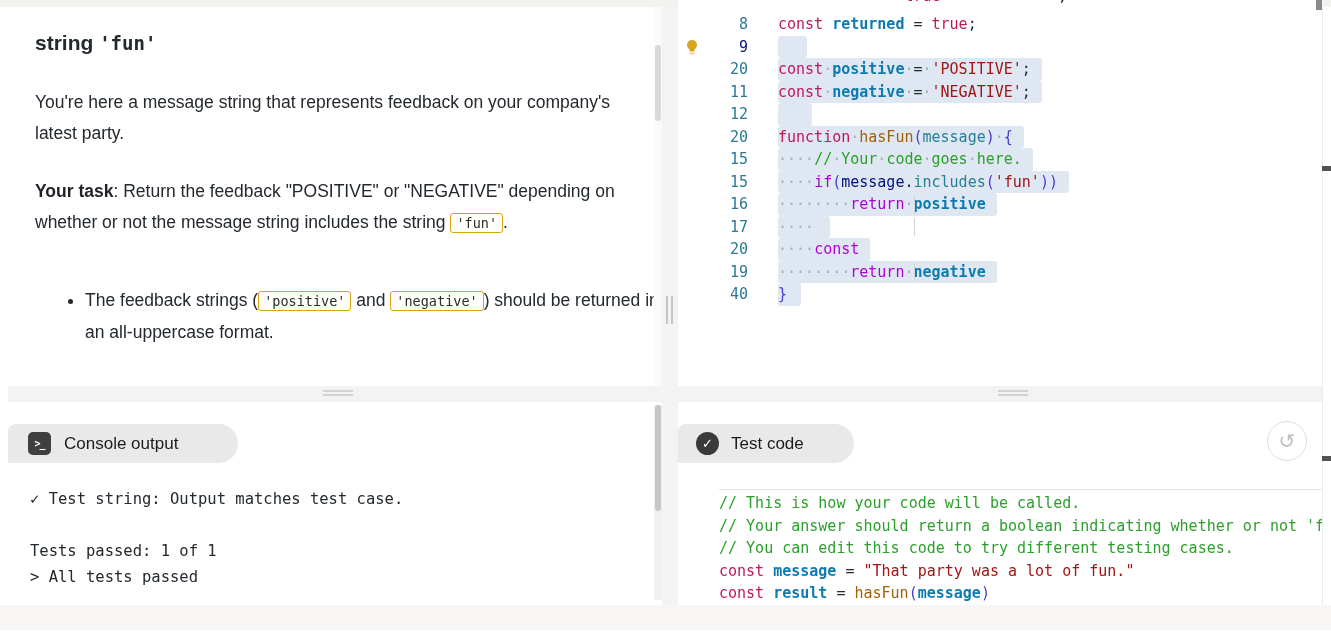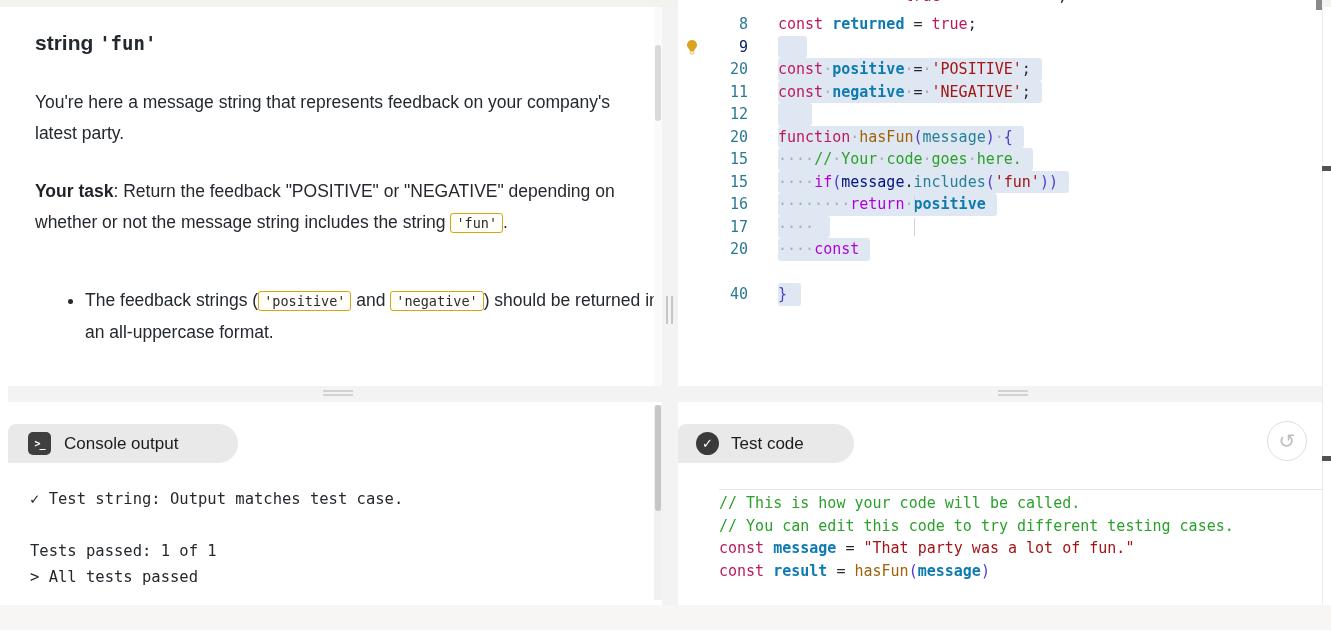--- a/index.html
+++ b/index.html
@@ -165,20 +165,24 @@
           <div class="code"><span class="sel"><span class="tok tok-ws">········</span><span class="tok tok-ctrl">return</span><span class="tok tok-ws">·</span><span class="tok tok-const">positive</span></span><span class="guide"></span></div>
         </div>
         <div class="ed-row" style="top: 215.5px;">
           <span class="ln">17</span>
           <div class="code"><span class="sel"><span class="tok tok-ws">····</span><span class="sel-ext" style="width: 0.5ch;"></span></span><span class="guide"></span></div>
         </div>
         <div class="ed-row" style="top: 238px;">
           <span class="ln">20</span>
           <div class="code"><span class="sel"><span class="tok tok-ws">····</span><span class="tok tok-ctrl">const</span></span></div>
         </div>
+        <div class="ed-row" style="top: 260.5px;">
+          <span class="ln">19</span>
+          <div class="code"><span class="sel"><span class="tok tok-ws">········</span><span class="tok tok-ctrl">return</span><span class="tok tok-ws">·</span><span class="tok tok-const">negative</span></span><span class="guide"></span></div>
+        </div>
         <div class="ed-row" style="top: 283px;">
           <span class="ln">40</span>
           <div class="code"><span class="sel"><span class="tok tok-brk">}</span><span class="sel-ext" style="width: 0.3ch;"></span></span></div>
         </div>
       </div>
   </div>
   <div class="abs" id="editor-scroll-stub"></div>
 
   <div class="abs" id="v-divider"></div>
   <div class="abs vh-line" style="left:666px;top:296px;"></div>
@@ -208,20 +212,21 @@
     <div class="pill" style="width:158px;padding-left:18px;gap:12px;">
       <span class="circ-icon">✓</span>
       <span class="label">Test code</span>
     </div>
     <div id="refresh-btn">
       <span>↺</span>
     </div>
     <div id="tc-border"></div>
     <div id="tc-lines">
         <div class="tc-line"><span class="tok tok-cmt">// This is how your code will be called.</span></div>
+        <div class="tc-line"><span class="tok tok-cmt">// Your answer should return a boolean indicating whether or not 'f</span></div>
         <div class="tc-line"><span class="tok tok-cmt">// You can edit this code to try different testing cases.</span></div>
         <div class="tc-line"><span class="tok tok-kw">const</span><span class="tok tok-plain"> </span><span class="tok tok-const">message</span><span class="tok tok-plain"> </span><span class="tok tok-punc">=</span><span class="tok tok-plain"> </span><span class="tok tok-str">"That party was a lot of fun."</span></div>
         <div class="tc-line"><span class="tok tok-kw">const</span><span class="tok tok-plain"> </span><span class="tok tok-const">result</span><span class="tok tok-plain"> </span><span class="tok tok-punc">=</span><span class="tok tok-plain"> </span><span class="tok tok-fn">hasFun</span><span class="tok tok-brk">(</span><span class="tok tok-const">message</span><span class="tok tok-brk">)</span></div>
       </div>
   </div>
 
   <div class="abs" id="bottom-strip"></div>
   <div class="abs" id="bottom-white"></div>
 
 </div>

